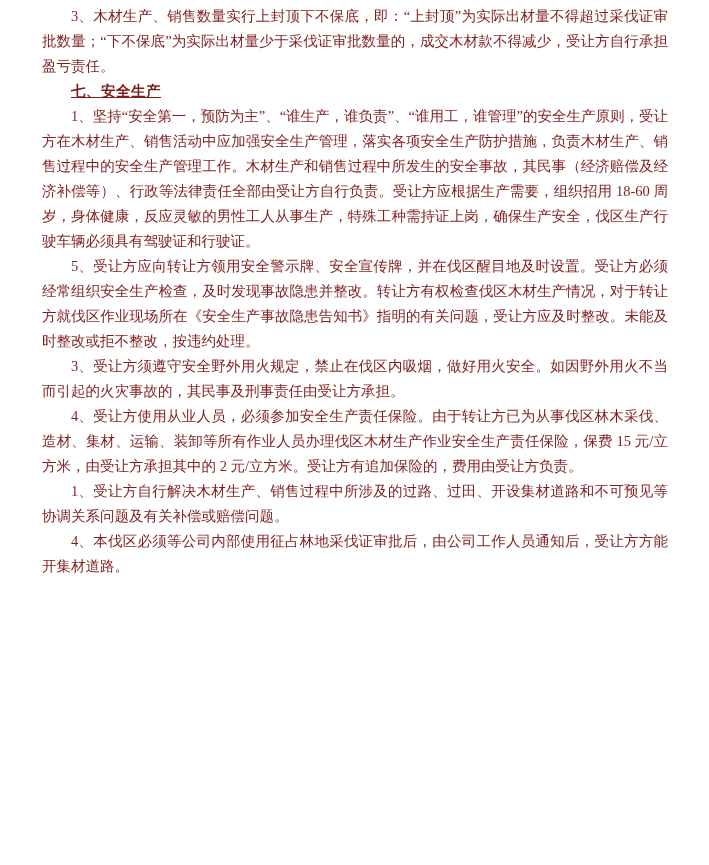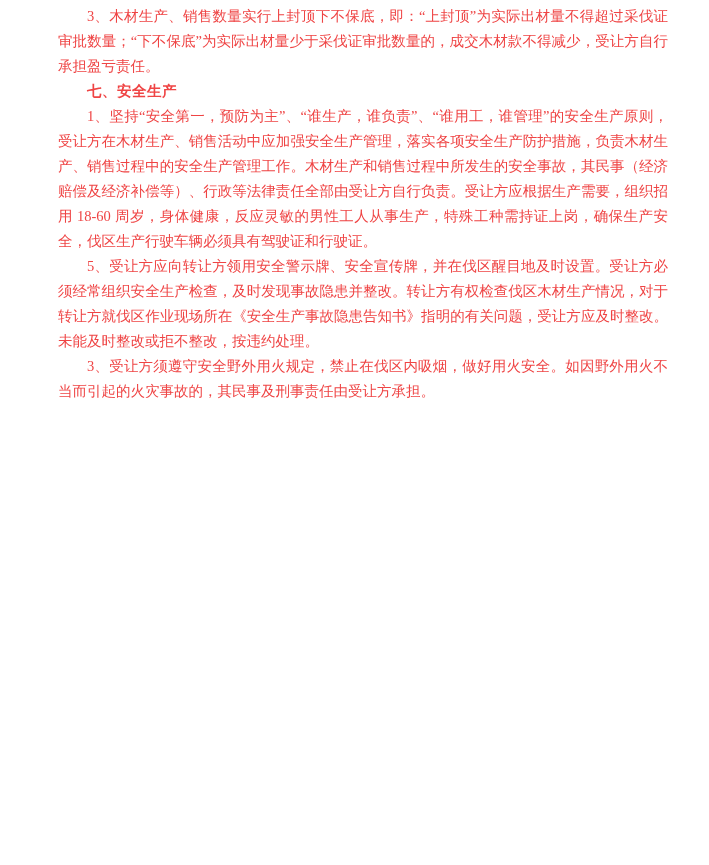--- a/index.html
+++ b/index.html
@@ -6,61 +6,65 @@
   body {
     width: 709px;
     height: 865px;
     background: #ffffff;
     overflow: hidden;
   }
   .page {
     box-sizing: border-box;
     width: 709px;
     height: 865px;
-    padding: 4px 41px 0 58px;
+    padding: 4px 41px 0 42px;
     background: #ffffff;
-    color: #ef4444;
+    color: #7f1d1d;
     font-family: "Liberation Serif", "DejaVu Serif", serif;
     font-size: 14.5px;
     line-height: 25px;
   }
   .para {
     margin: 0;
     text-indent: 2em;
     text-align: justify;
     text-justify: inter-character;
     word-break: break-all;
   }
   .section-heading {
     margin: 0;
     text-indent: 2em;
     font-size: 14.5px;
     line-height: 25px;
     font-weight: bold;
     font-family: "Liberation Sans", "DejaVu Sans", sans-serif;
     letter-spacing: 0.5px;
+    text-decoration: underline;
   }
 </style>
 </head>
 <body>
 
 <div class="page">
 
   <p class="para">3、木材生产、销售数量实行上封顶下不保底，即：“上封顶”为实际出材量不得超过采伐证审批数量；“下不保底”为实际出材量少于采伐证审批数量的，成交木材款不得减少，受让方自行承担盈亏责任。</p>
 
 
 
   <h2 class="section-heading">七、安全生产</h2>
 
   <p class="para">1、坚持“安全第一，预防为主”、“谁生产，谁负责”、“谁用工，谁管理”的安全生产原则，受让方在木材生产、销售活动中应加强安全生产管理，落实各项安全生产防护措施，负责木材生产、销售过程中的安全生产管理工作。木材生产和销售过程中所发生的安全事故，其民事（经济赔偿及经济补偿等）、行政等法律责任全部由受让方自行负责。受让方应根据生产需要，组织招用 18-60 周岁，身体健康，反应灵敏的男性工人从事生产，特殊工种需持证上岗，确保生产安全，伐区生产行驶车辆必须具有驾驶证和行驶证。</p>
 
   <p class="para">5、受让方应向转让方领用安全警示牌、安全宣传牌，并在伐区醒目地及时设置。受让方必须经常组织安全生产检查，及时发现事故隐患并整改。转让方有权检查伐区木材生产情况，对于转让方就伐区作业现场所在《安全生产事故隐患告知书》指明的有关问题，受让方应及时整改。未能及时整改或拒不整改，按违约处理。</p>
 
   <p class="para">3、受让方须遵守安全野外用火规定，禁止在伐区内吸烟，做好用火安全。如因野外用火不当而引起的火灾事故的，其民事及刑事责任由受让方承担。</p>
 
+  <p class="para">4、受让方使用从业人员，必须参加安全生产责任保险。由于转让方已为从事伐区林木采伐、造材、集材、运输、装卸等所有作业人员办理伐区木材生产作业安全生产责任保险，保费 15 元/立方米，由受让方承担其中的 2 元/立方米。受让方有追加保险的，费用由受让方负责。</p>
+
+
+  <p class="para">1、受让方自行解决木材生产、销售过程中所涉及的过路、过田、开设集材道路和不可预见等协调关系问题及有关补偿或赔偿问题。</p>
 
 
 
-
-
+  <p class="para">4、本伐区必须等公司内部使用征占林地采伐证审批后，由公司工作人员通知后，受让方方能开集材道路。</p>
 
 
 </div>
 
 </body></html>

